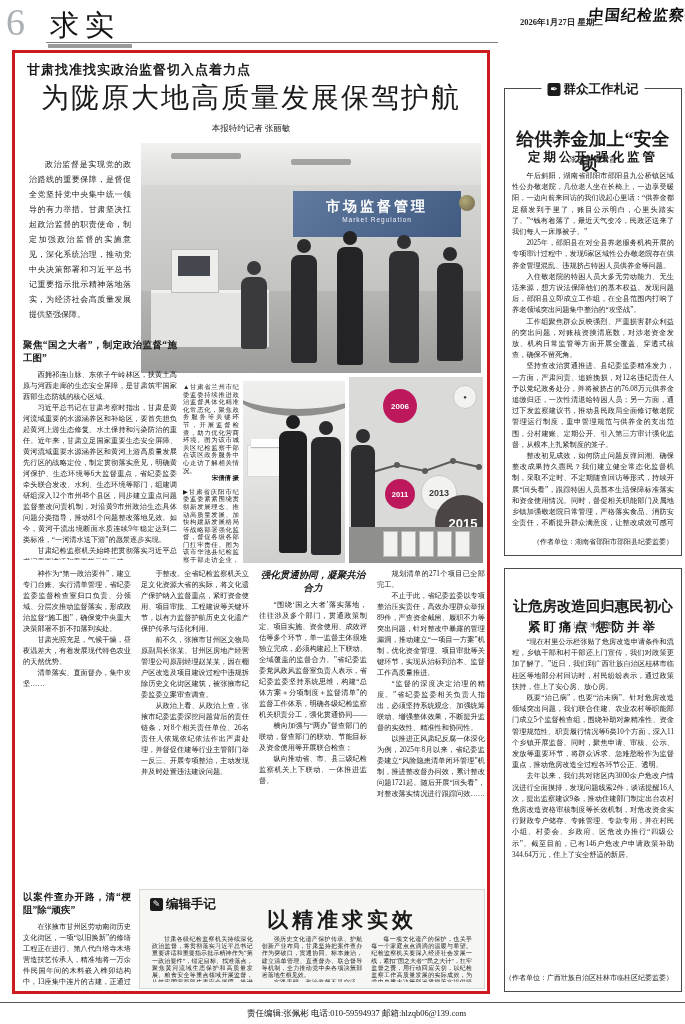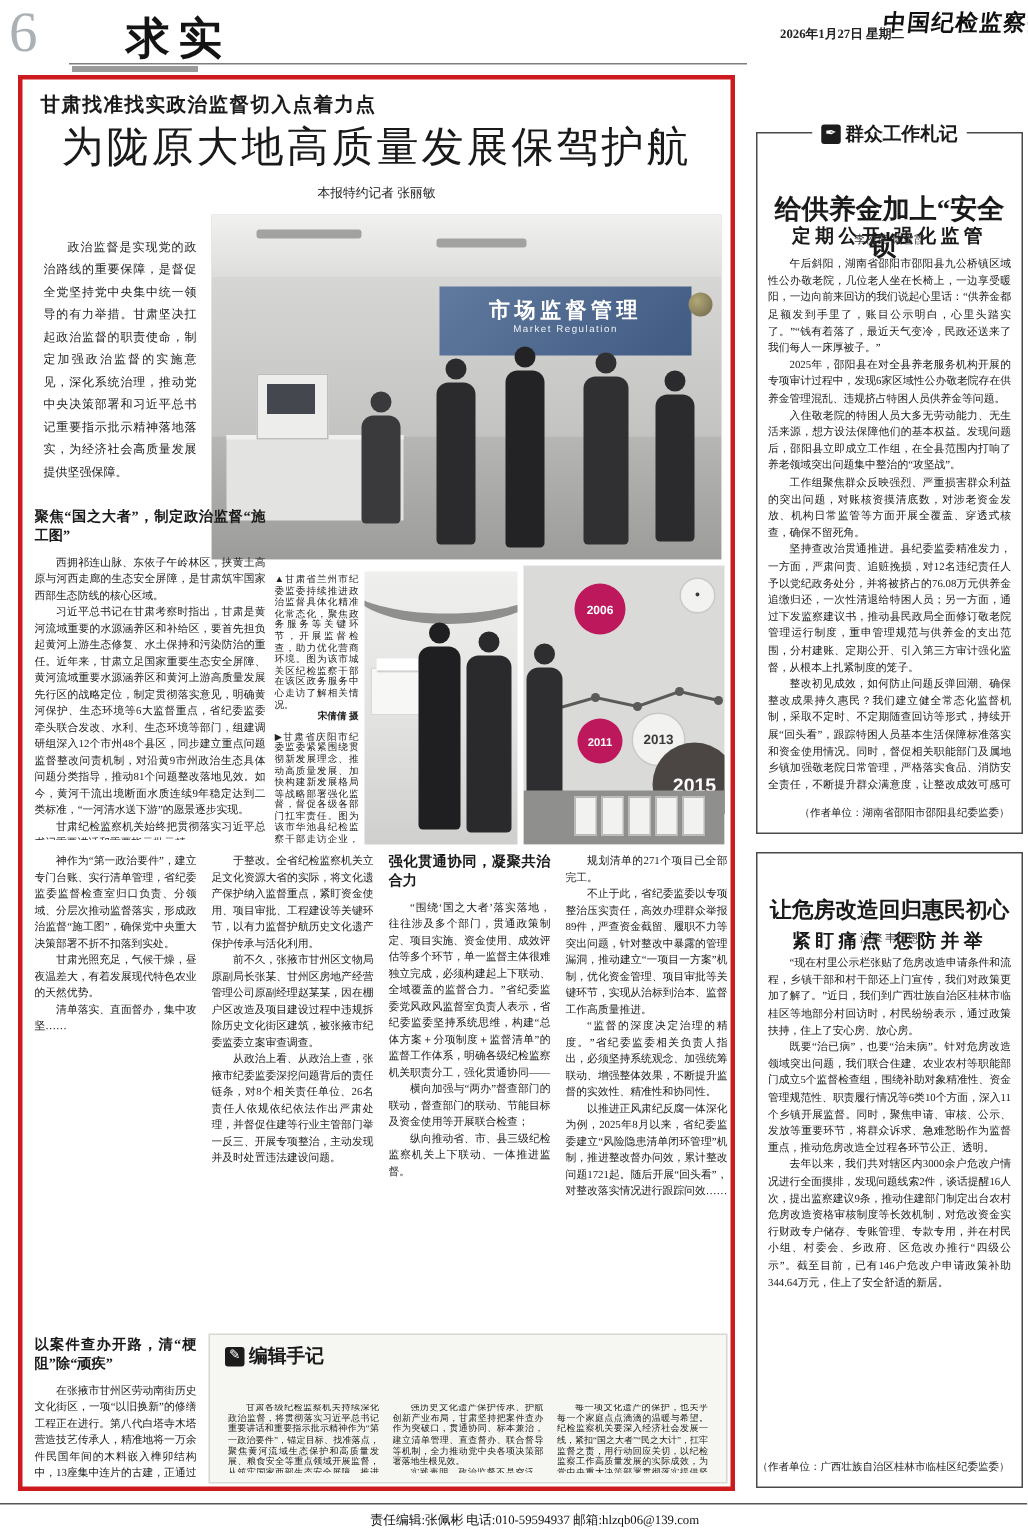--- a/index.html
+++ b/index.html
@@ -1,20 +1,20 @@
 <!DOCTYPE html>
 <html><head>
 <meta charset="utf-8">
 <style>
   html,body{margin:0;padding:0;background:#ffffff;}
   .page{position:relative;width:685px;height:1024px;background:#fff;overflow:hidden;
         font-family:"Liberation Serif","DejaVu Serif",serif;color:#1a1a1a;}
   
   .pagenum{position:absolute;left:6px;top:0px;font-size:38px;color:#aab0b4;font-weight:400;}
-  .section{position:absolute;left:50px;top:6px;font-size:29px;font-weight:bold;color:#141414;letter-spacing:6px;margin-left:34px;}
+  .section{position:absolute;left:50px;top:6px;font-size:29px;font-weight:normal;color:#141414;letter-spacing:6px;}
   .hrule{position:absolute;left:46px;top:42px;width:452px;height:1px;background:#7d7d7d;}
   .hrule-thick{position:absolute;left:48px;top:44px;width:84px;height:4px;background:#9a9a9a;}
   .idate{position:absolute;left:520px;top:17px;font-size:8.5px;color:#222;font-weight:bold;}
   .brand{position:absolute;left:589px;top:6px;font-size:15px;font-weight:900;color:#101010;
          transform:skewX(-6deg);letter-spacing:1px;white-space:nowrap;}
   
   .main-box{position:absolute;left:12px;top:50px;width:478px;height:944px;
             border:3px solid #cd1a1f;box-sizing:border-box;background:#fff;}
   .kicker{position:absolute;left:12px;top:8px;font-size:13px;font-weight:bold;letter-spacing:1px;}
   .headline{position:absolute;left:0;right:0;top:26px;text-align:center;font-size:28px;font-weight:normal;letter-spacing:2px;}
@@ -218,21 +218,21 @@
         <p>神作为“第一政治要件”，建立专门台账、实行清单管理，省纪委监委监督检查室归口负责、分领域、分层次推动监督落实，形成政治监督“施工图”，确保党中央重大决策部署不折不扣落到实处。</p>
         <p>甘肃光照充足，气候干燥，昼夜温差大，有着发展现代特色农业的天然优势。</p>
         <p>清单落实、直面督办，集中攻坚……</p>
       </div>
     <div class="dcol t7" style="left:126px;">
         <p>于整改。全省纪检监察机关立足文化资源大省的实际，将文化遗产保护纳入监督重点，紧盯资金使用、项目审批、工程建设等关键环节，以有力监督护航历史文化遗产保护传承与活化利用。</p>
         <p>前不久，张掖市甘州区文物局原副局长张某、甘州区房地产经营管理公司原副经理赵某某，因在棚户区改造及项目建设过程中违规拆除历史文化街区建筑，被张掖市纪委监委立案审查调查。</p>
         <p>从政治上看、从政治上查，张掖市纪委监委深挖问题背后的责任链条，对8个相关责任单位、26名责任人依规依纪依法作出严肃处理，并督促住建等行业主管部门举一反三、开展专项整治，主动发现并及时处置违法建设问题。</p>
       </div>
     <div class="dcol" style="left:244px;">
-      <div class="subhead" style="">强化贯通协同，凝聚共治合力</div>
+      <div class="subhead" style="text-align:center;font-style:italic;">强化贯通协同，凝聚共治合力</div>
       <div class="t7" style="height:282px;">
           <p>“围绕‘国之大者’落实落地，往往涉及多个部门，贯通政策制定、项目实施、资金使用、成效评估等多个环节，单一监督主体很难独立完成，必须构建起上下联动、全域覆盖的监督合力。”省纪委监委党风政风监督室负责人表示，省纪委监委坚持系统思维，构建“总体方案＋分项制度＋监督清单”的监督工作体系，明确各级纪检监察机关职责分工，强化贯通协同——</p>
           <p>横向加强与“两办”督查部门的联动，督查部门的联动、节能目标及资金使用等开展联合检查；</p>
           <p>纵向推动省、市、县三级纪检监察机关上下联动、一体推进监督。</p>
         </div>
     </div>
     <div class="dcol t7" style="left:362px;">
         <p>规划清单的271个项目已全部完工。</p>
         <p>不止于此，省纪委监委以专项整治压实责任，高效办理群众举报89件，严查资金截留、履职不力等突出问题，针对整改中暴露的管理漏洞，推动建立“一项目一方案”机制，优化资金管理、项目审批等关键环节，实现从治标到治本、监督工作高质量推进。</p>
         <p>“监督的深度决定治理的精度。”省纪委监委相关负责人指出，必须坚持系统观念、加强统筹联动、增强整体效果，不断提升监督的实效性、精准性和协同性。</p>
@@ -244,20 +244,21 @@
       <div class="t7" style="height:66px;">
           <p>在张掖市甘州区劳动南街历史文化街区，一项“以旧换新”的修缮工程正在进行。第八代白塔寺木塔营造技艺传承人，精准地将一万余件民国年间的木料嵌入榫卯结构中，13座集中连片的古建，正通过原址原材料、1:1复原的修缮方式，再现丝绸之路古城千年历史风貌。</p>
         </div>
     </div>
 
     <div class="editor-box">
       <div class="ed-label">
         <span class="chip-icon">✎</span>
         <span>编辑手记</span>
       </div>
+      <div class="ed-head">以精准求实效</div>
       <div class="ed-cols">
         <div class="ed-col">
             <p>甘肃各级纪检监察机关持续深化政治监督，将贯彻落实习近平总书记重要讲话和重要指示批示精神作为“第一政治要件”，锚定目标、找准落点，聚焦黄河流域生态保护和高质量发展、粮食安全等重点领域开展监督，从筑牢国家西部生态安全屏障、推进高标准农田建设，到加</p>
           </div>
         <div class="ed-col">
             <p>强历史文化遗产保护传承、护航创新产业布局，甘肃坚持把案件查办作为突破口，贯通协同、标本兼治，建立清单管理、直查督办、联合督导等机制，全力推动党中央各项决策部署落地生根见效。</p>
             <p>实践表明，政治监督不是空泛、抽象的，它关乎每一项惠民政策的兑现，</p>
           </div>
         <div class="ed-col">
             <p>每一项文化遗产的保护，也关乎每一个家庭点点滴滴的温暖与希望。纪检监察机关要深入经济社会发展一线，紧扣“国之大者”“民之大计”，扛牢监督之责，用行动回应关切，以纪检监察工作高质量发展的实际成效，为党中央重大决策部署贯彻落实提供坚强保障。（吴人）</p>

